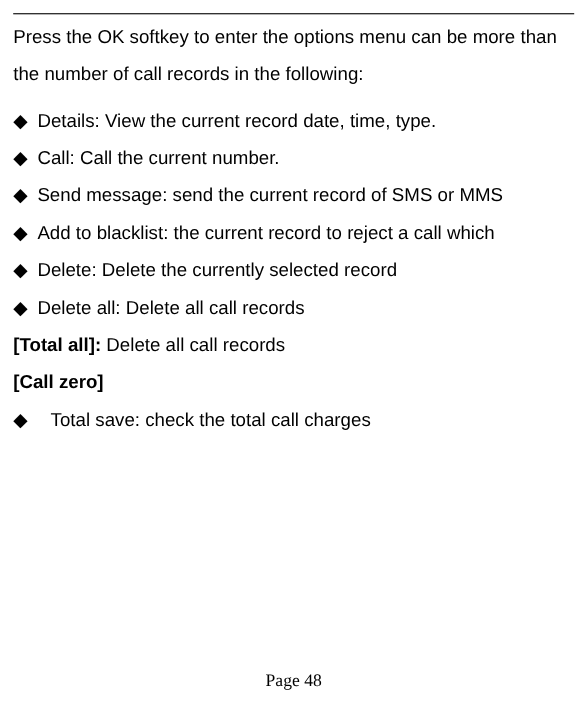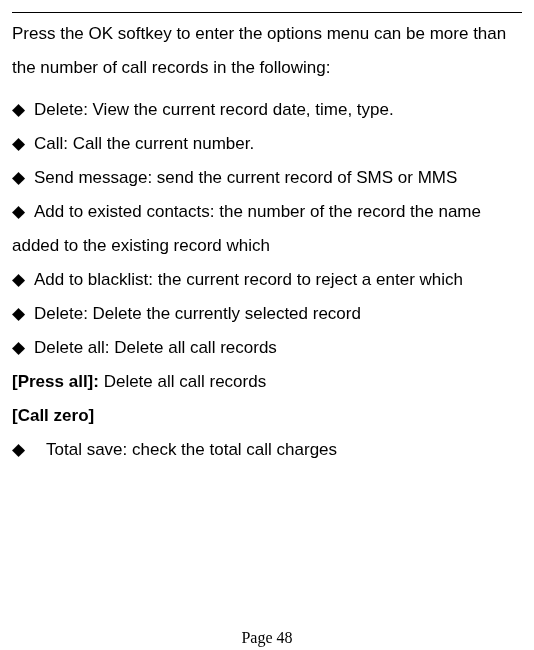--- a/index.html
+++ b/index.html
@@ -46,21 +46,21 @@
   }
   .para {
     margin: 0;
   }
   .justify {
     text-align: justify;
     text-justify: inter-word;
   }
   .footer {
     position: absolute;
-    bottom: 4px;
+    bottom: 22px;
     left: 0;
     width: 100%;
     text-align: center;
     font-family: "Times New Roman", Times, serif;
     font-size: 16px;
     line-height: 1;
   }
   .indent-diamond {
     width: 34px;
   }
@@ -70,57 +70,54 @@
 
 <div class="page">
   <div class="rule"></div>
 
   <p class="intro">Press the OK softkey to enter the options menu can be more than the number of call records in the following:</p>
 
   <div class="list">
 
     <div class="list-item">
       <span class="diamond">◆</span>
-      <span class="item-text">Delete: View the current record date, time, type.</span>
+      <span class="item-text">Details: View the current record date, time, type.</span>
     </div>
 
     <div class="list-item">
       <span class="diamond">◆</span>
       <span class="item-text">Call: Call the current number.</span>
     </div>
 
 
     <div class="list-item">
       <span class="diamond">◆</span>
       <span class="item-text">Send message: send the current record of SMS or MMS</span>
     </div>
 
-    <div class="para">
-      <span class="diamond" style="display:inline-block">◆</span><span>Add to existed contacts: the number of the record the name added to the existing record which</span>
-    </div>
 
     <div class="list-item">
       <span class="diamond">◆</span>
-      <span class="item-text">Add to blacklist: the current record to reject a enter which</span>
+      <span class="item-text">Add to blacklist: the current record to reject a call which</span>
     </div>
 
     <div class="list-item">
       <span class="diamond">◆</span>
       <span class="item-text">Delete: Delete the currently selected record</span>
     </div>
 
     <div class="list-item">
       <span class="diamond">◆</span>
       <span class="item-text">Delete all: Delete all call records</span>
     </div>
 
   </div>
 
   <p class="para">
-    <span class="bold-label">[Press all]: </span><span>Delete all call records</span>
+    <span class="bold-label">[Total all]: </span><span>Delete all call records</span>
   </p>
 
 
   <p class="para">
     <span class="bold-label">[Call zero]</span>
   </p>
 
   <div class="list-item">
     <span class="diamond indent-diamond">◆</span>
     <span class="item-text">Total save: check the total call charges</span>

